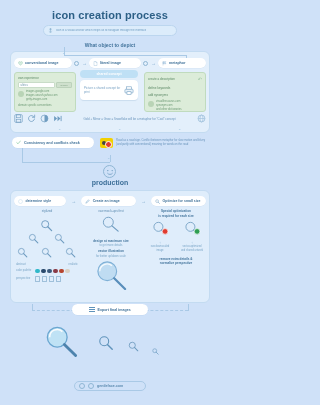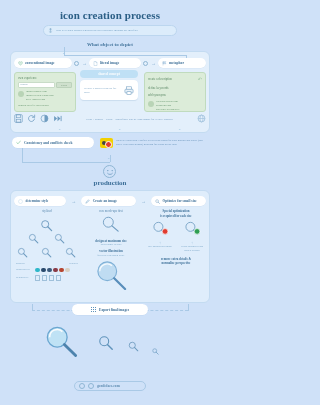--- a/index.html
+++ b/index.html
@@ -4,21 +4,21 @@
 <style>
   * { box-sizing: border-box; margin: 0; padding: 0; }
   body {
     width: 220px; height: 405px;
     background: #cfe1f8;
     font-family: "Liberation Sans", sans-serif;
     color: #3d6a92;
     overflow: hidden;
     position: relative;
   }
-  .page { width: 220px; height: 405px; position: relative; font-family: Liberation Serif, serif; }
+  .page { width: 220px; height: 405px; position: relative; }
 
   
   .title {
     text-align: center;
     font-size: 11px;
     font-weight: bold;
     color: #2c5f86;
     letter-spacing: .1px;
     padding-top: 9px;
   }

